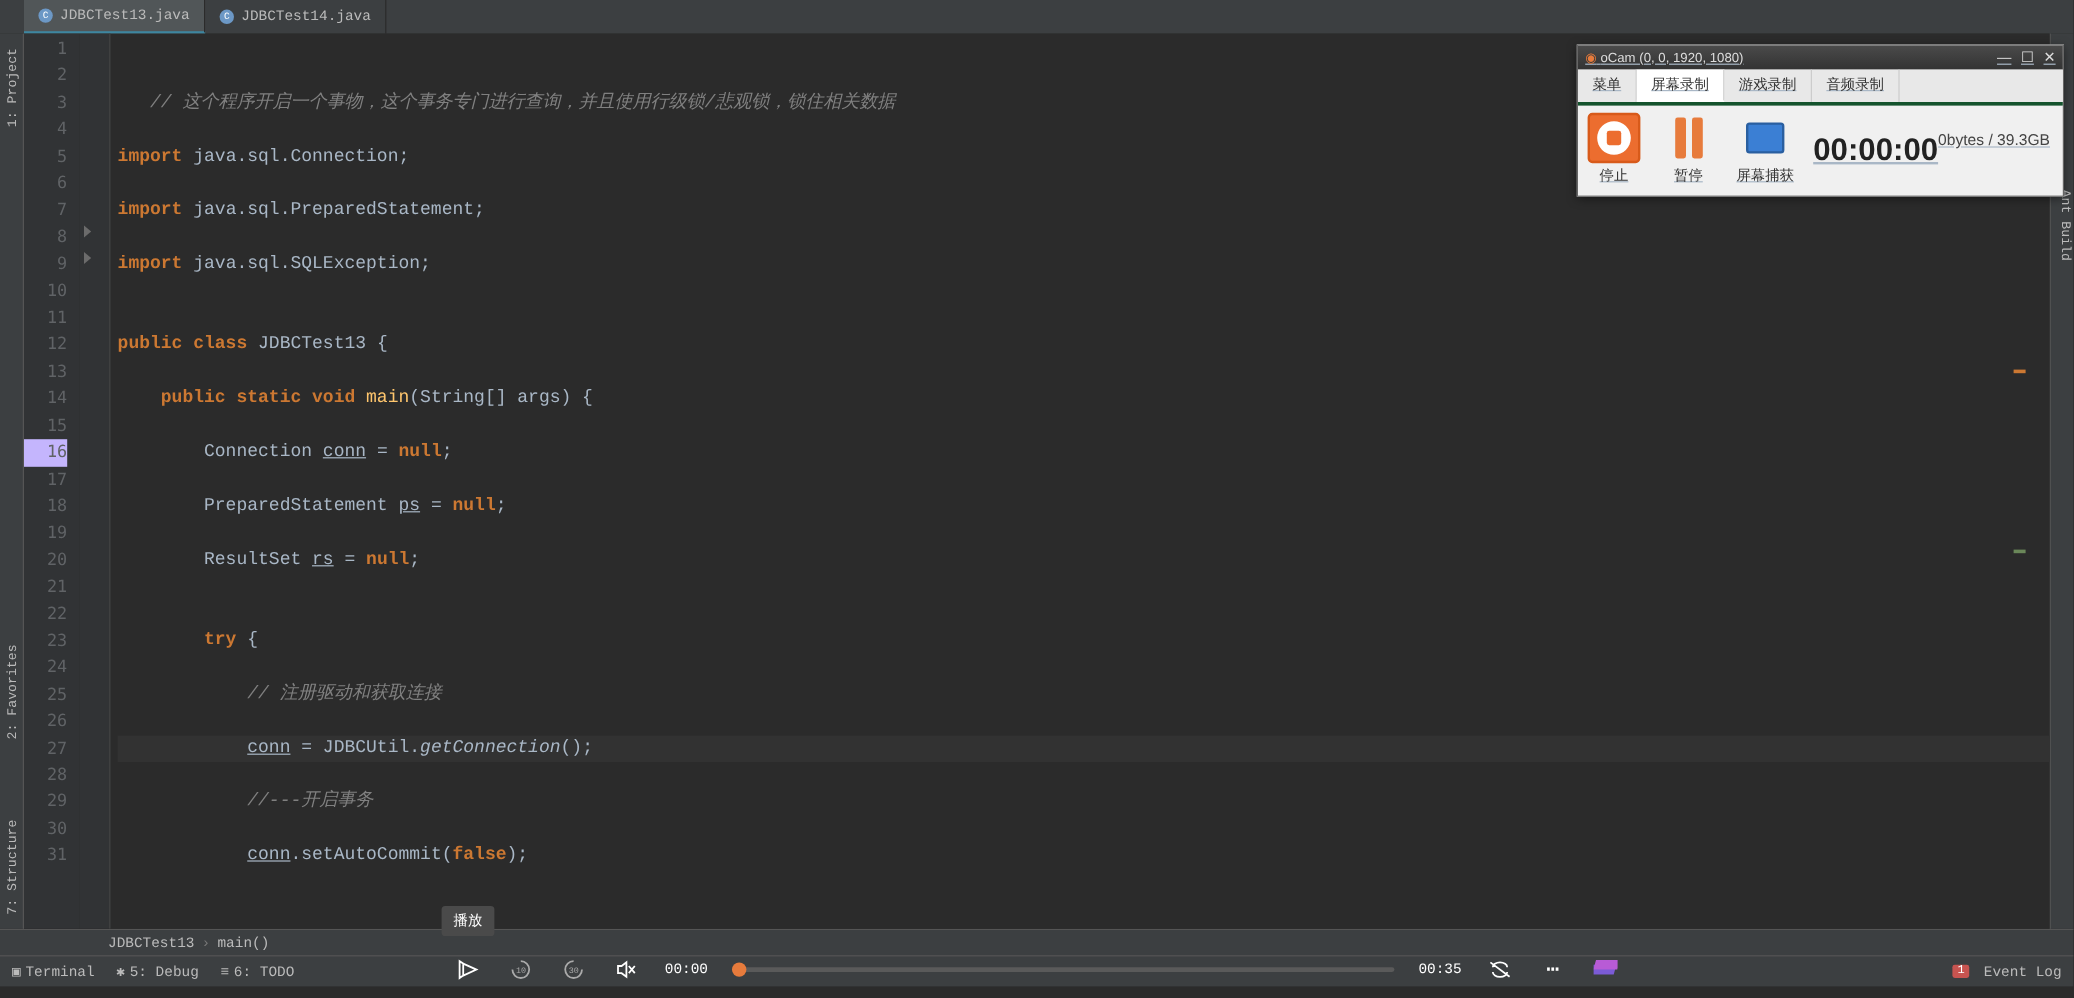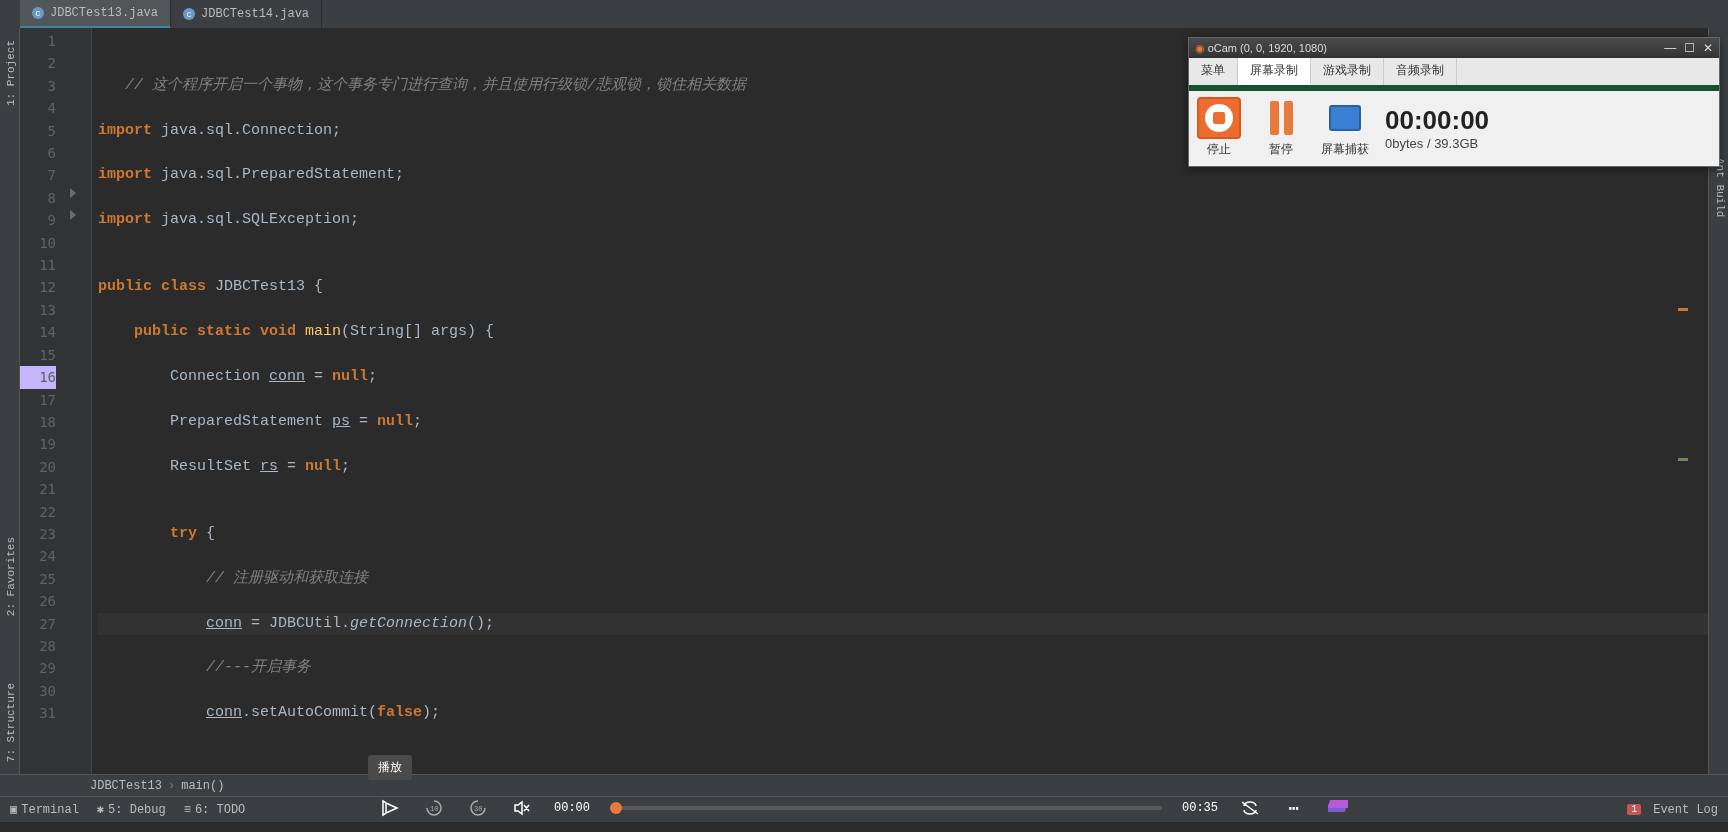--- a/index.html
+++ b/index.html
@@ -148,40 +148,41 @@
 }
 .status-left { display: flex; gap: 18px; }
 .status-item { display: flex; align-items: center; gap: 4px; cursor: pointer; }
 .status-right { display: flex; gap: 12px; align-items: center; }
 
 
 .ocam {
   position: absolute;
   top: 37px;
   right: 8px;
-  width: 532px;
+  width: 406px;
   background: #f0f0f0;
   border: 1px solid #666;
   box-shadow: 0 2px 8px rgba(0,0,0,0.5);
   font-family: 'Microsoft YaHei', sans-serif;
+  text-decoration: underline;
 }
 .ocam-title {
   background: linear-gradient(#4a4a4a, #333);
   color: #ddd;
   font-size: 11px;
   padding: 3px 6px;
   display: flex;
   justify-content: space-between;
   align-items: center;
 }
 .ocam-controls { display: flex; gap: 8px; font-size: 12px; }
 .ocam-tabs {
   display: flex;
   background: #e8e8e8;
-  border-bottom: 6px solid #14532d;
+  border-bottom: 3px solid #14532d;
 }
 .ocam-tab {
   padding: 4px 12px;
   font-size: 12px;
   border-right: 1px solid #ccc;
   cursor: pointer;
   color: #333;
 }
 .ocam-tab.active { background: #fff; border-bottom: 2px solid #fff; }
 .ocam-body {
@@ -213,21 +214,21 @@
 .ocam-stop-sq { width:12px; height:12px; background:#ec6d2f; border-radius:2px;}
 .ocam-pause-bars { display:flex; gap:5px; }
 .ocam-pause-bar { width:9px; height:34px; background:#e77b3c; border-radius:2px;}
 .ocam-capture { width:32px; height:26px; background:#3b7fd4; border-radius:3px; border:2px solid #2a5fa0;}
 .ocam-timer {
   font-size: 26px;
   font-weight: bold;
   color: #222;
   font-family: 'Arial', sans-serif;
   display:flex;
-  flex-direction:column;
+  flex-direction:row;
 }
 .ocam-size { font-size: 13px; font-weight:normal; color:#444; }
 
 
 .video-bar {
   position: absolute;
   bottom: 0;
   left: 362px;
   right: 362px;
   height: 48px;

